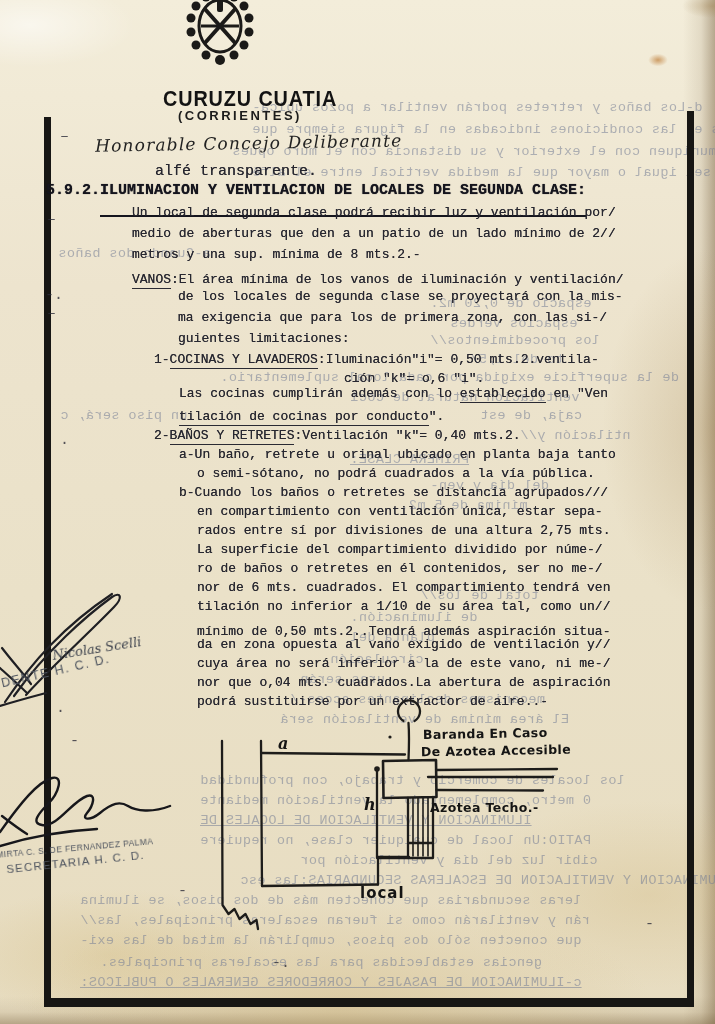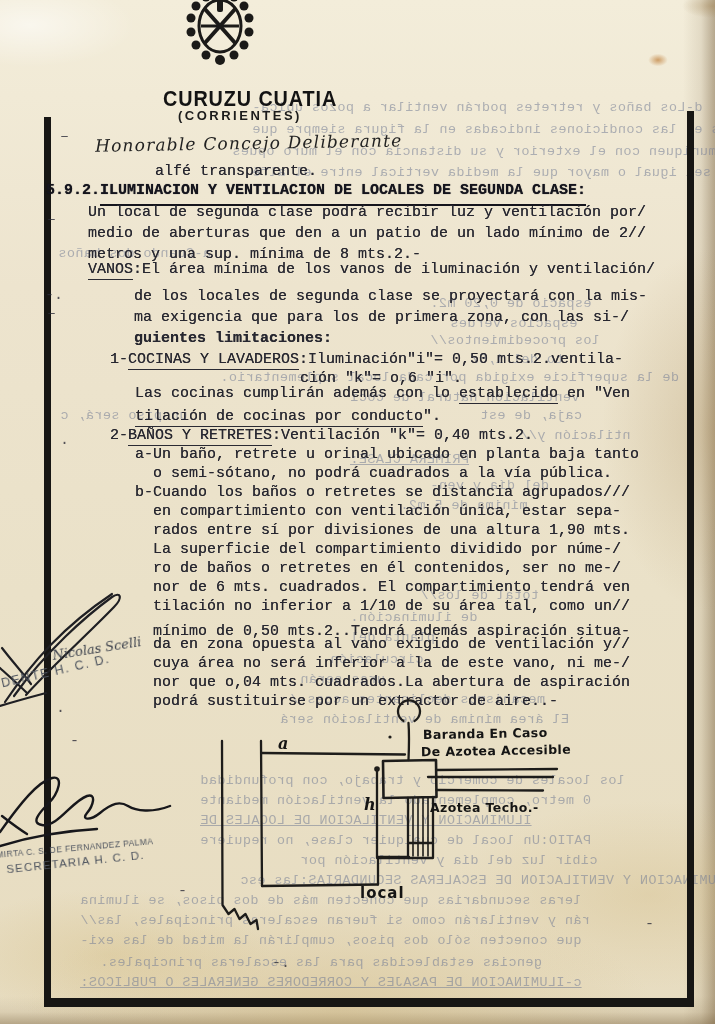--- a/index.html
+++ b/index.html
@@ -24,28 +24,28 @@
   .frame-bottom{left:44px;top:998px;width:650px;height:9px;}
   
   .seal{position:absolute;left:176px;top:-10px;z-index:3;}
   .city{position:absolute;left:163px;top:86px;z-index:3;font-family:"Liberation Sans",sans-serif;
     font-weight:bold;font-size:22px;letter-spacing:1px;color:#131313;transform:scaleX(.9);transform-origin:left;}
   .prov{position:absolute;left:178px;top:108px;z-index:3;font-family:"Liberation Sans",sans-serif;
     font-weight:bold;font-size:13px;letter-spacing:2.5px;color:#1c1c1c;}
   .council{position:absolute;left:95px;top:133px;z-index:3;font-family:"DejaVu Serif",serif;
     font-style:italic;font-size:17px;letter-spacing:1.2px;color:#222;transform:rotate(-1deg);}
   
-  .tline{position:absolute;z-index:3;white-space:nowrap;font-size:15px;line-height:16px;
-    color:#272730;text-shadow:0 0 .6px rgba(35,35,45,.85);}
+  .tline{position:absolute;z-index:3;white-space:nowrap;font-size:13px;line-height:16px;
+    color:#272730;text-shadow:0 0 .6px rgba(35,35,45,.85);margin-left:44px;}
   .tline .u{border-bottom:1.6px solid #2a2a33;padding-bottom:1px;}
   .lead{position:absolute;left:155px;top:163px;z-index:3;font-size:15px;color:#272730;
     text-shadow:0 0 .6px rgba(35,35,45,.85);}
   .heading{position:absolute;left:46px;top:182px;z-index:3;white-space:nowrap;font-size:15px;
     font-weight:bold;color:#15151d;text-shadow:0 0 .8px rgba(15,15,25,.9);}
-  .heading .u{border-bottom:2px solid #15151d;padding-bottom:5px;}
+  .heading .u{border-bottom:2px solid #15151d;padding-bottom:16px;}
   
   .ghost{position:absolute;z-index:1;white-space:nowrap;font-size:13.5px;letter-spacing:.4px;
     color:rgba(116,126,150,.55);transform:scaleX(-1);filter:blur(.35px);}
   .ghost.gu{text-decoration:underline;}
   .mark{position:absolute;z-index:3;font-size:15px;color:rgba(45,45,58,.8);white-space:nowrap;}
   
   .diagram-svg{position:absolute;left:170px;top:693px;z-index:3;}
   .cap{position:absolute;z-index:3;font-family:"DejaVu Sans",sans-serif;font-size:12.5px;
     font-weight:600;letter-spacing:.4px;color:#141414;white-space:nowrap;}
   .cap1{left:423px;top:726px;transform:rotate(-1deg);}
@@ -146,34 +146,34 @@
       <div class="ghost" style="left: 80px; top: 893px;">leras secundarias que conecten más de dos pisos, se ilumina</div>
       <div class="ghost" style="left: 80px; top: 913px;">rán y ventilarán como si fueran escaleras principales, las//</div>
       <div class="ghost" style="left: 80px; top: 933px;">que conecten sólo dos pisos, cumplirán la mitad de las exi-</div>
       <div class="ghost" style="left: 100px; top: 955px;">gencias establecidas para las escaleras principales.</div>
       <div class="ghost gu" style="left: 80px; top: 975px;">c-ILUMINACION DE PASAJES Y CORREDORES GENERALES O PUBLICOS:</div>
     </div>
   <div id="body-lines">
       <div class="tline" style="left: 88px; top: 205px;"><span>Un local de segunda clase podrá recibir luz y ventilación por/</span></div>
       <div class="tline" style="left: 88px; top: 226px;"><span>medio de aberturas que den a un patio de un lado mínimo de 2//</span></div>
       <div class="tline" style="left: 88px; top: 247px;"><span>metros y una sup. mínima de 8 mts.2.-</span></div>
-      <div class="tline" style="left: 88px; top: 262px;"><span class="u">VANOS</span><span>:El área mínima de los vanos de iluminación y ventilación/</span></div>
+      <div class="tline" style="left: 88px; top: 272px;"><span class="u">VANOS</span><span>:El área mínima de los vanos de iluminación y ventilación/</span></div>
       <div class="tline" style="left: 134px; top: 289px;"><span>de los locales de segunda clase se proyectará con la mis-</span></div>
       <div class="tline" style="left: 134px; top: 310px;"><span>ma exigencia que para los de primera zona, con las si-/</span></div>
-      <div class="tline" style="left: 134px; top: 331px; font-weight: bold;"><span>guientes limitaciones:</span></div>
+      <div class="tline" style="left: 134px; top: 331px;"><span>guientes limitaciones:</span></div>
       <div class="tline" style="left: 110px; top: 352px;"><span>1-</span><span class="u">COCINAS Y LAVADEROS</span><span>:Iluminación"i"= 0,50 mts.2.ventila-</span></div>
       <div class="tline" style="left: 300px; top: 371px;"><span>ción "k"= o,6 "i".</span></div>
       <div class="tline" style="left: 135px; top: 386px;"><span>Las cocinas cumplirán además con lo </span><span class="u">establecido</span><span> en "Ven</span></div>
       <div class="tline" style="left: 135px; top: 409px;"><span class="u">tilación de cocinas por conducto</span><span>".</span></div>
       <div class="tline" style="left: 110px; top: 428px;"><span>2-</span><span class="u">BAÑOS Y RETRETES</span><span>:Ventilación "k"= 0,40 mts.2.</span></div>
       <div class="tline" style="left: 135px; top: 447px; font-family: Liberation Mono, monospace;"><span>a-Un baño, retrete u orinal ubicado en planta baja tanto</span></div>
       <div class="tline" style="left: 153px; top: 466px;"><span>o semi-sótano, no podrá cuadrados a la vía pública.</span></div>
       <div class="tline" style="left: 135px; top: 485px;"><span>b-Cuando los baños o retretes se distancia agrupados///</span></div>
       <div class="tline" style="left: 153px; top: 504px;"><span>en compartimiento con ventilación única, estar sepa-</span></div>
-      <div class="tline" style="left: 153px; top: 523px;"><span>rados entre sí por divisiones de una altura 1,90 mts.</span></div>
+      <div class="tline" style="left: 153px; top: 523px;"><span>rados entre sí por divisiones de una altura 2,75 mts.</span></div>
       <div class="tline" style="left: 153px; top: 542px;"><span>La superficie del compartimiento dividido por núme-/</span></div>
       <div class="tline" style="left: 153px; top: 561px;"><span>ro de baños o retretes en él contenidos, ser no me-/</span></div>
       <div class="tline" style="left: 153px; top: 580px;"><span>nor de 6 mts. cuadrados. El compartimiento tendrá ven</span></div>
       <div class="tline" style="left: 153px; top: 599px;"><span>tilación no inferior a 1/10 de su área tal, como un//</span></div>
       <div class="tline" style="left: 153px; top: 624px;"><span>mínimo de 0,50 mts.2..Tendrá además aspiración situa-</span></div>
       <div class="tline" style="left: 153px; top: 637px;"><span>da en zona opuesta al vano exigido de ventilación y//</span></div>
       <div class="tline" style="left: 153px; top: 656px;"><span>cuya área no será inferior a la de este vano, ni me-/</span></div>
       <div class="tline" style="left: 153px; top: 675px;"><span>nor que o,04 mts. cuadrados.La abertura de aspiración</span></div>
       <div class="tline" style="left: 153px; top: 694px;"><span>podrá sustituirse por un extractor de aire..-</span></div>
     </div>

